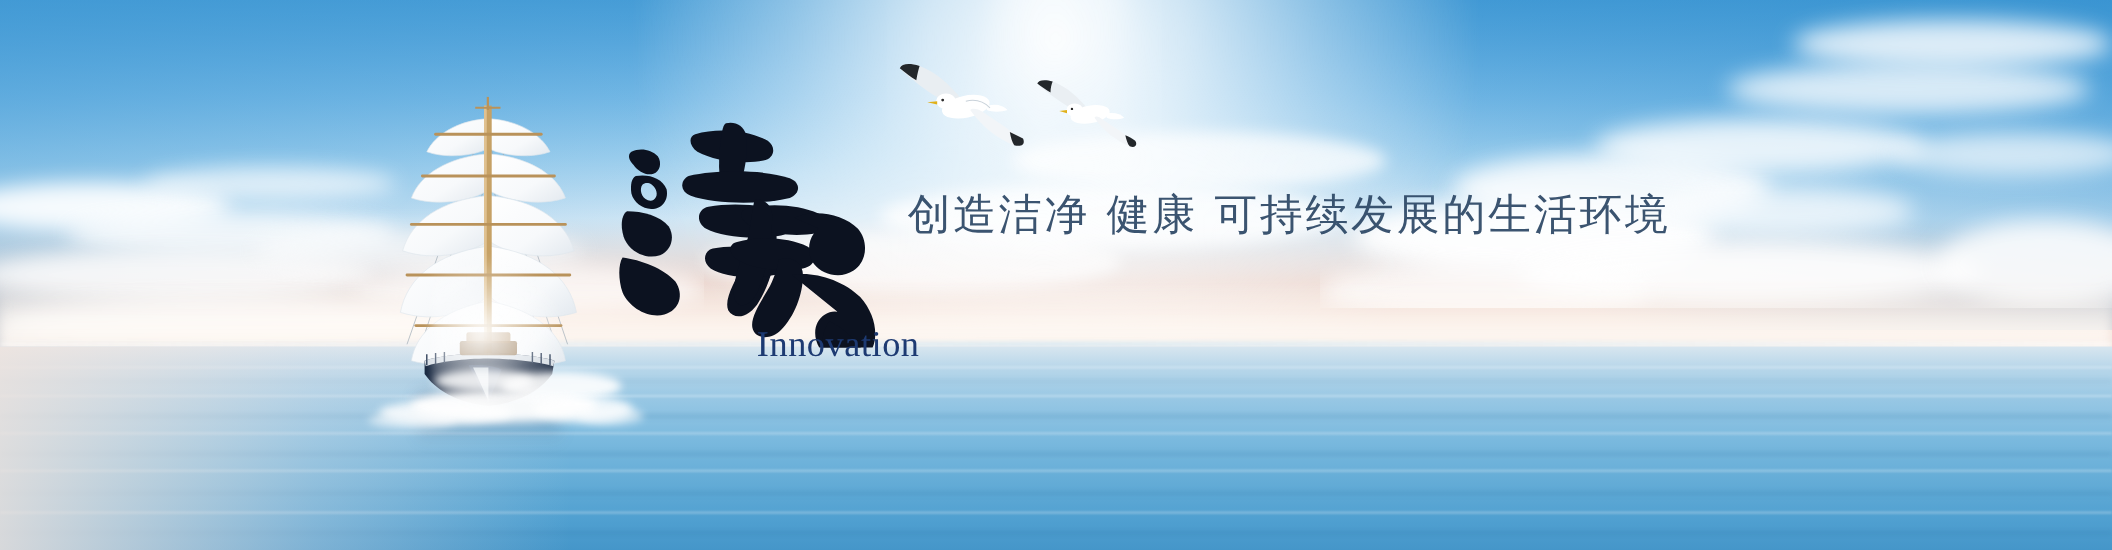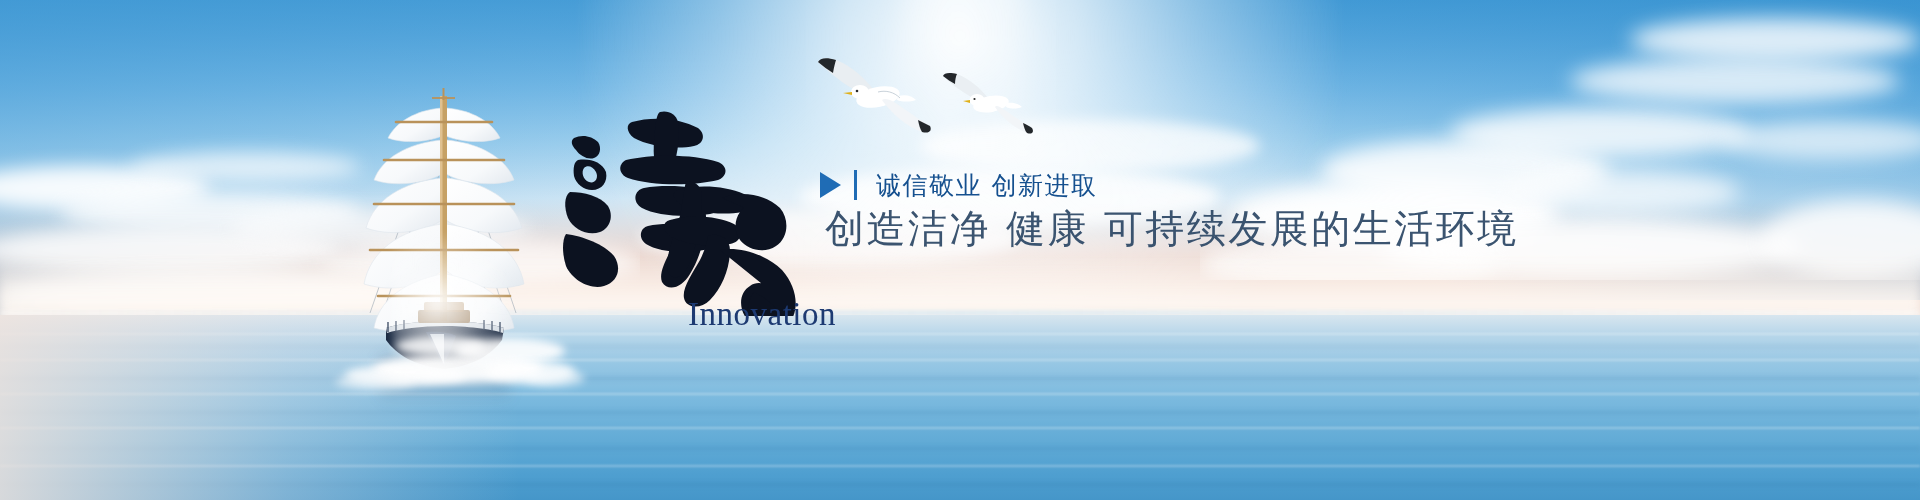--- a/index.html
+++ b/index.html
@@ -390,21 +390,16 @@
                  C112,156 92,152 82,138 C74,126 76,112 86,106 C94,100 106,104 108,112"></path>
         <path d="M90,112 C104,118 120,134 128,152 C134,166 130,178 118,178
                  C106,178 94,166 88,152 C82,138 82,122 90,112 Z"></path>
       </g>
     </svg>
   </div>
 
   <div class="innovation">Innovation</div>
 
   <div class="tagblock">
-    <div class="tagline1">
-      <span class="tri"></span>
-      <span class="vbar"></span>
-      <span class="t1-text">诚信敬业  创新进取</span>
-    </div>
     <div class="tagline2">创造洁净  健康  可持续发展的生活环境</div>
   </div>
 
 </div>
 
 </body></html>

